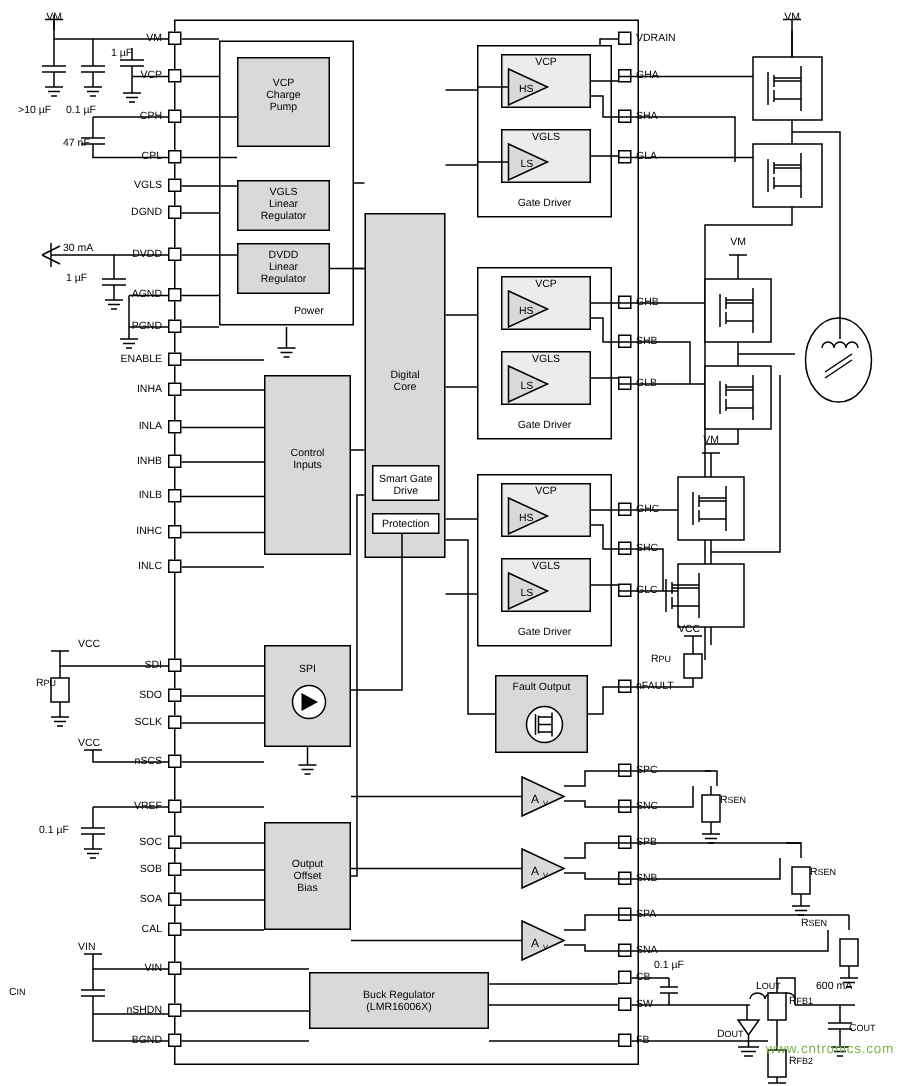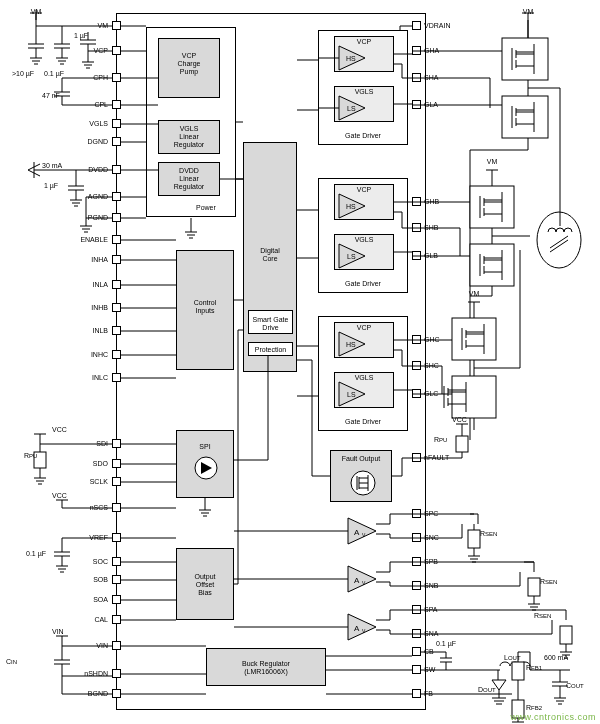--- a/index.html
+++ b/index.html
@@ -8,21 +8,21 @@
   .abs{position:absolute;}
   .box{position:absolute;border:1px solid #000;background:#fff;box-sizing:border-box;}
   .lbl{position:absolute;font-size:7px;color:#000;white-space:nowrap;line-height:1.05;}
   .lbl.c{text-align:center;}
   .lbl.r{text-align:right;}
   .blkttl{position:absolute;font-size:7px;color:#000;text-align:center;line-height:1.15;width:100%;left:0;}
   .pad{position:absolute;width:9px;height:9px;border:1px solid #000;background:#fff;box-sizing:border-box;}
   .chipwrap{position:absolute;left:116px;top:13px;width:310px;height:697px;border:1px solid #000;background:#fff;box-sizing:border-box;}
   .gray{background:#d9d9d9;}
   .lgray{background:#ececec;}
-  .wm{position:absolute;right:4px;bottom:2px;font-size:9px;color:#7ab648;letter-spacing:.5px;}
+  .wm{position:absolute;right:4px;bottom:20px;font-size:9px;color:#7ab648;letter-spacing:.5px;}
   .sm{font-size:6px;}
   svg{position:absolute;overflow:visible;}
 </style>
 </head>
 <body>
 
 <div id="root">
 
   <div class="chipwrap"></div>
 

